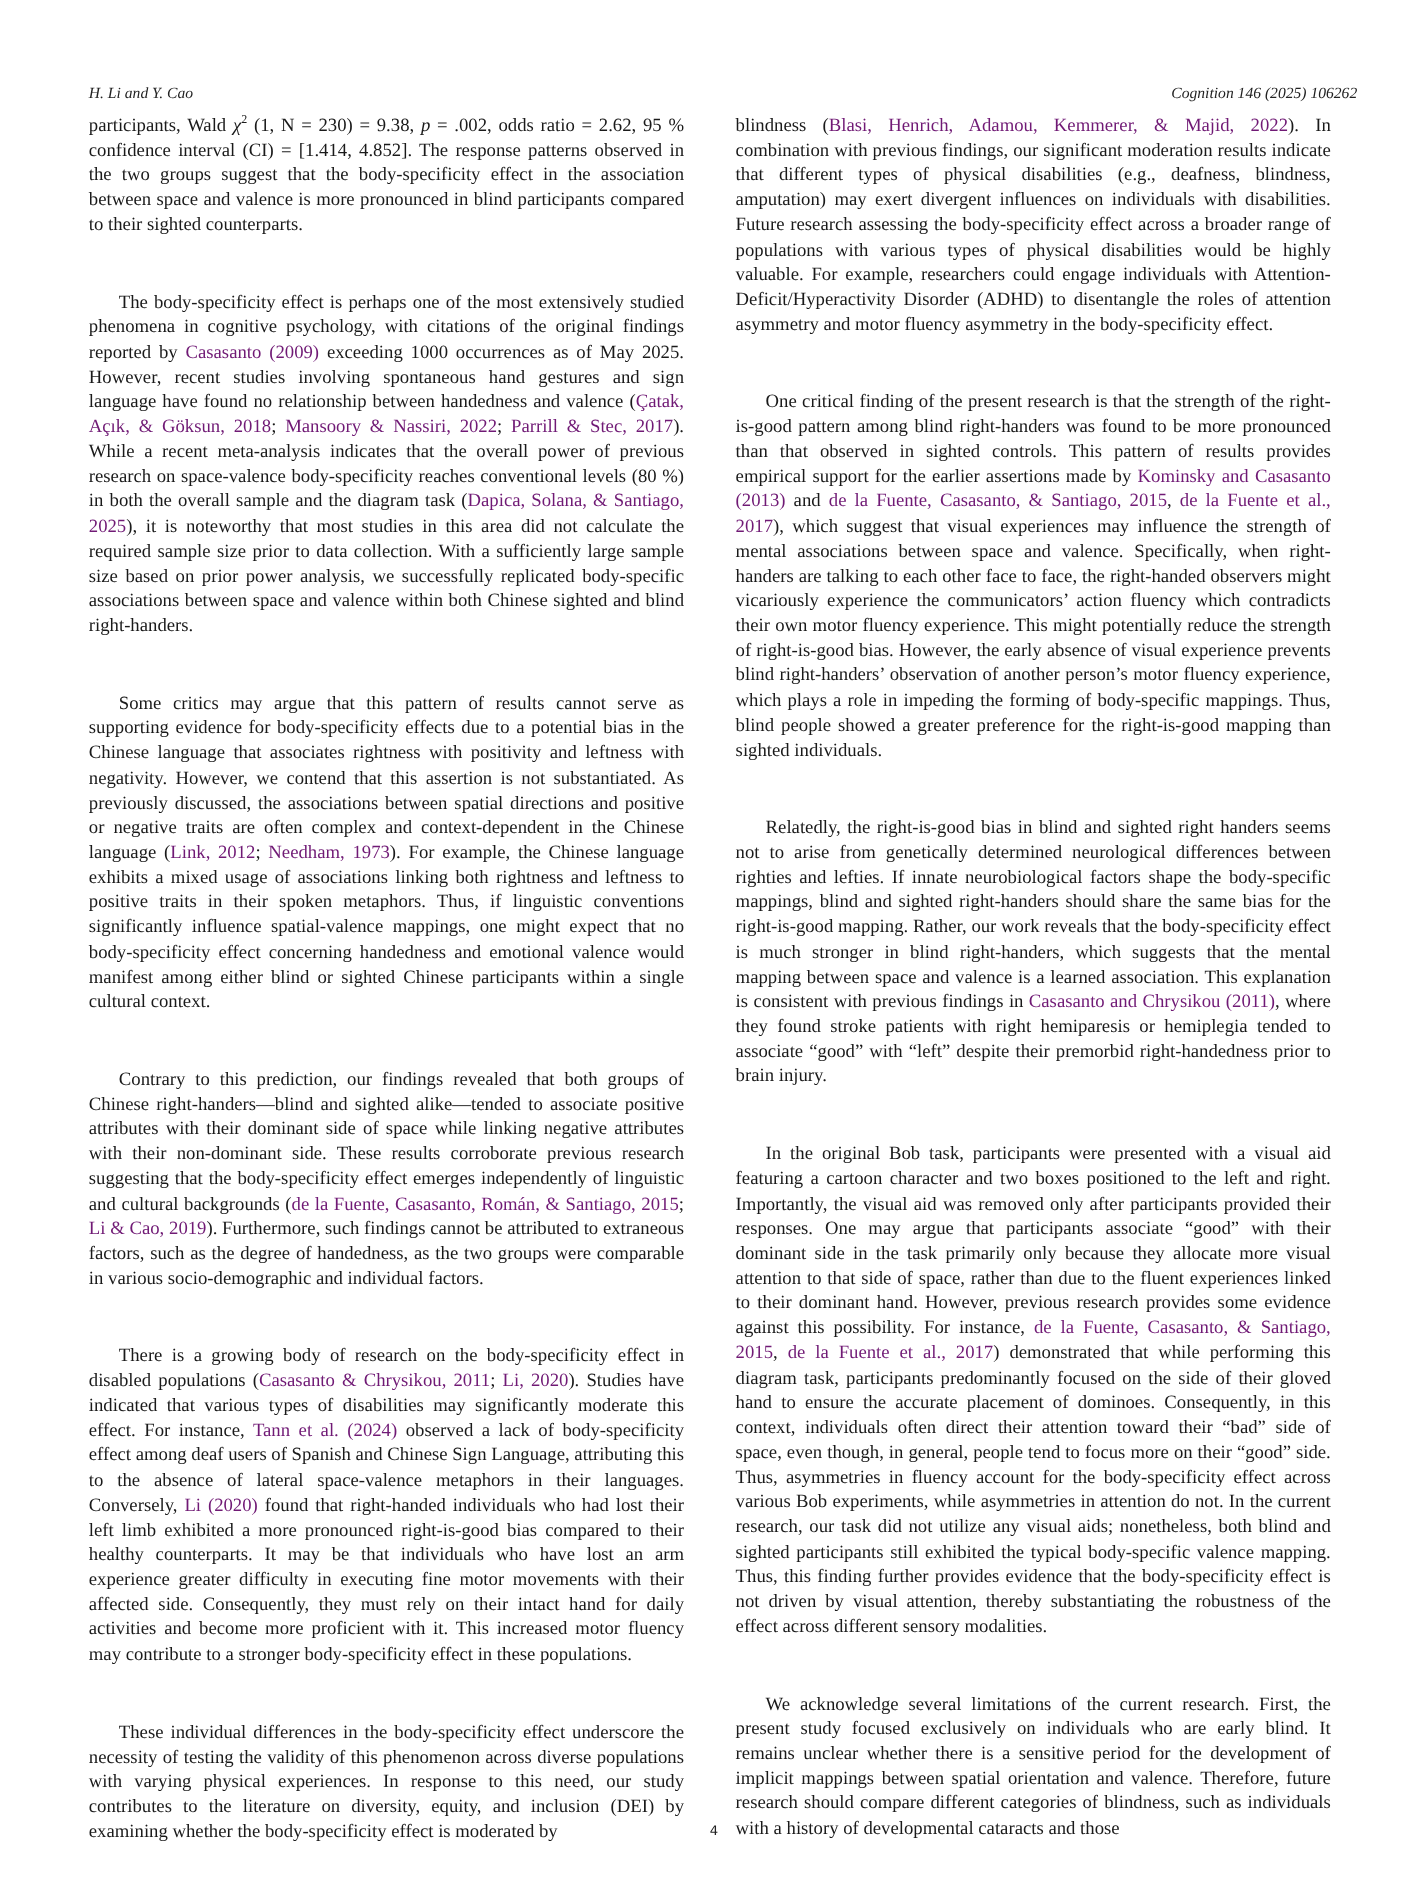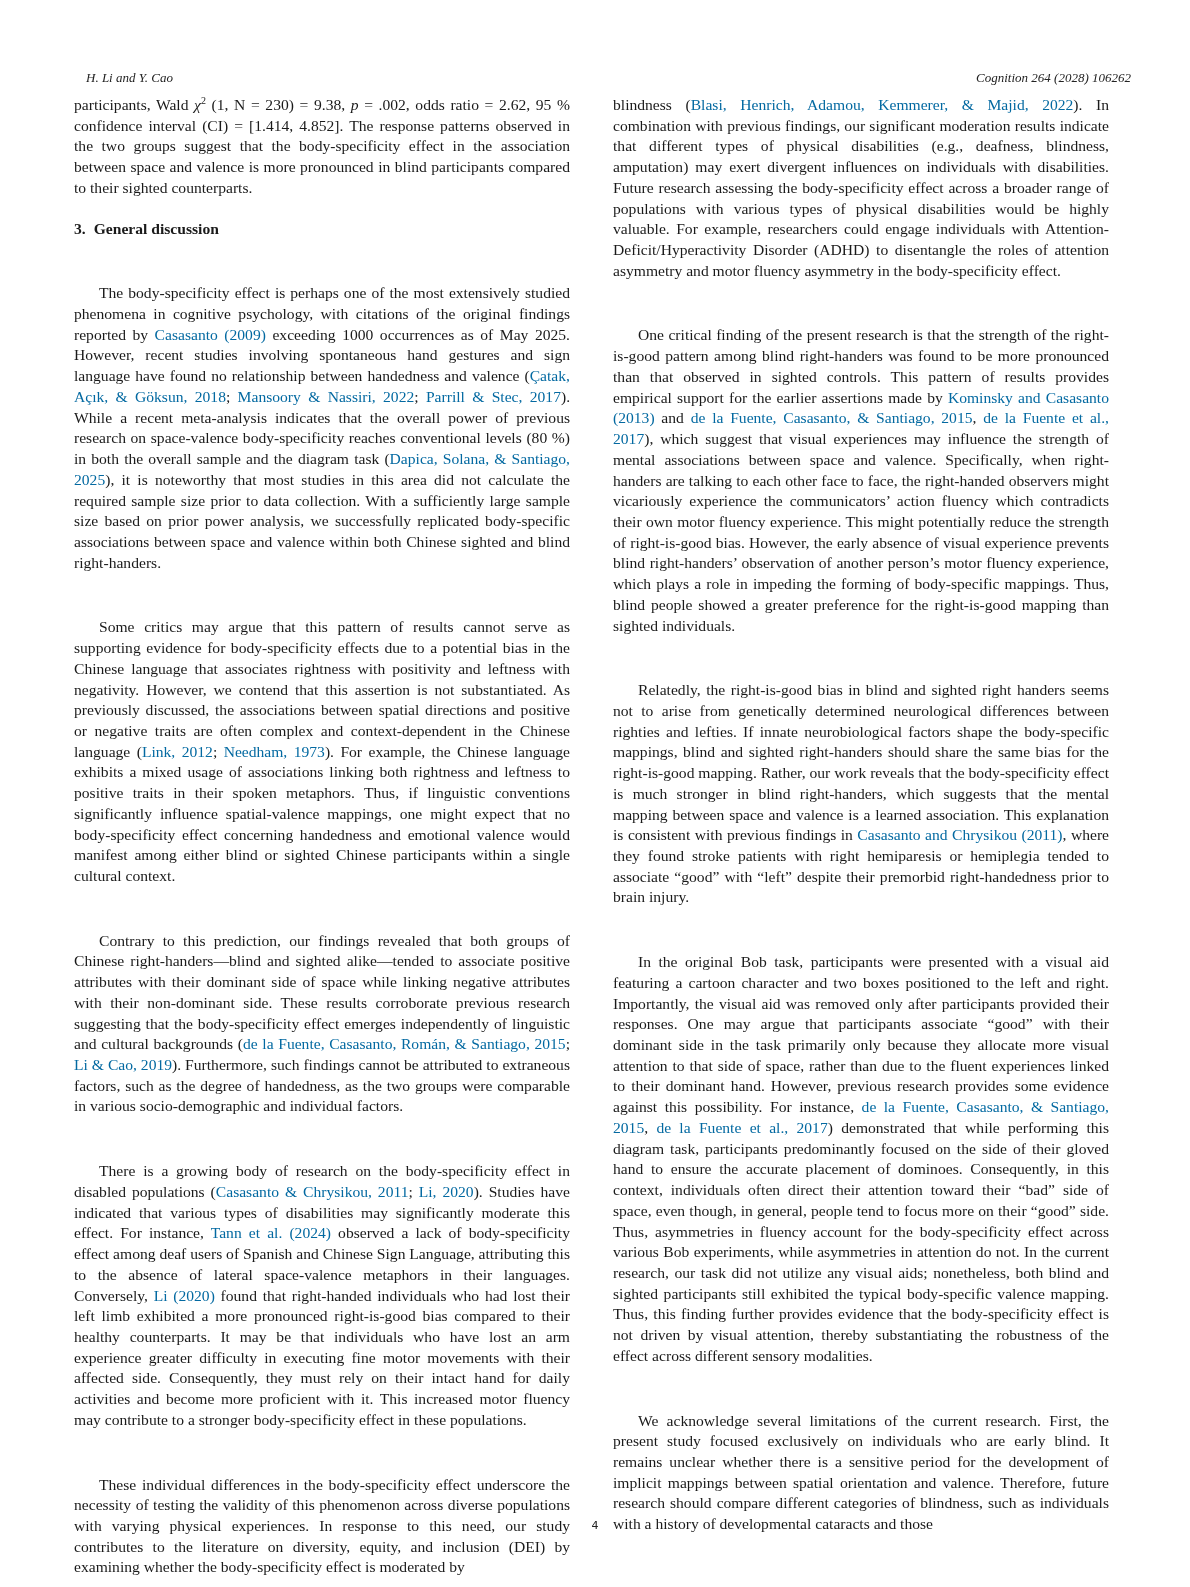--- a/index.html
+++ b/index.html
@@ -5,54 +5,53 @@
     html, body { margin: 0; padding: 0; background: #ffffff; }
     body {
       width: 1190px; height: 1587px; position: relative; overflow: hidden;
       font-family: "Liberation Serif", "DejaVu Serif", serif;
       color: #1a1a1a;
     }
     .running-head {
       position: absolute; top: 70px; left: 74px; right: 59px;
       font-style: italic; font-size: 13px; color: #222;
     }
-    .running-head .left { position: absolute; left: 12px; top: 0; text-align: center; }
+    .running-head .left { position: absolute; left: 0; top: 0; text-align: center; }
     .running-head .right { position: absolute; right: 0; top: 0; }
     .col {
       position: absolute; top: 95px; width: 496px;
       font-size: 15.6px; line-height: 20.72px; text-align: justify;
       hyphens: auto;
     }
     .col.left { left: 74px; }
     .col.right { left: 613px; }
     p { margin: 0; }
     p.indent { text-indent: 25px; margin-top: 44px; }
-    a.cite { color: #0369a1; text-decoration: none; }
+    a.cite { color: #701a75; text-decoration: none; }
     h2.section {
       font-size: 15.6px; font-weight: bold; margin: 20px 0 21px 0; line-height: 20.72px;
     }
     h2.section .num { margin-right: 8px; }
     .page-number {
       position: absolute; top: 1519px; left: 0; width: 1190px; text-align: center;
       font-family: "DejaVu Sans", sans-serif; font-size: 11px; color: #222;
     }
     sup { font-size: 10px; line-height: 0; }
   </style>
 </head>
 <body>
 
 <div class="running-head">
   <span class="left">H. Li and Y. Cao</span>
-  <span class="right">Cognition 264 (2028) 106262</span>
+  <span class="right">Cognition 146 (2025) 106262</span>
 </div>
 
 <div class="col left">
   <p><span>participants, Wald </span><i>χ</i><sup>2</sup><span> (1, N = 230) = 9.38, </span><i>p</i><span> = .002, odds ratio = 2.62, 95 % confidence interval (CI) = [1.414, 4.852]. The response patterns observed in the two groups suggest that the body-specificity effect in the association between space and valence is more pronounced in blind participants compared to their sighted counterparts.</span></p>
 
-  <h2 class="section"><span class="num">3.</span><span>General discussion</span></h2>
 
   <p class="indent"><span>The body-specificity effect is perhaps one of the most extensively studied phenomena in cognitive psychology, with citations of the original findings reported by </span><a class="cite">Casasanto (2009)</a><span> exceeding 1000 occurrences as of May 2025. However, recent studies involving spontaneous hand gestures and sign language have found no relationship between handedness and valence (</span><a class="cite">Çatak, Açık, &amp; Göksun, 2018</a><span>; </span><a class="cite">Mansoory &amp; Nassiri, 2022</a><span>; </span><a class="cite">Parrill &amp; Stec, 2017</a><span>). While a recent meta-analysis indicates that the overall power of previous research on space-valence body-specificity reaches conventional levels (80 %) in both the overall sample and the diagram task (</span><a class="cite">Dapica, Solana, &amp; Santiago, 2025</a><span>), it is noteworthy that most studies in this area did not calculate the required sample size prior to data collection. With a sufficiently large sample size based on prior power analysis, we successfully replicated body-specific associations between space and valence within both Chinese sighted and blind right-handers.</span></p>
 
   <p class="indent"><span>Some critics may argue that this pattern of results cannot serve as supporting evidence for body-specificity effects due to a potential bias in the Chinese language that associates rightness with positivity and leftness with negativity. However, we contend that this assertion is not substantiated. As previously discussed, the associations between spatial directions and positive or negative traits are often complex and context-dependent in the Chinese language (</span><a class="cite">Link, 2012</a><span>; </span><a class="cite">Needham, 1973</a><span>). For example, the Chinese language exhibits a mixed usage of associations linking both rightness and leftness to positive traits in their spoken metaphors. Thus, if linguistic conventions significantly influence spatial-valence mappings, one might expect that no body-specificity effect concerning handedness and emotional valence would manifest among either blind or sighted Chinese participants within a single cultural context.</span></p>
 
   <p class="indent"><span>Contrary to this prediction, our findings revealed that both groups of Chinese right-handers—blind and sighted alike—tended to associate positive attributes with their dominant side of space while linking negative attributes with their non-dominant side. These results corroborate previous research suggesting that the body-specificity effect emerges independently of linguistic and cultural backgrounds (</span><a class="cite">de la Fuente, Casasanto, Román, &amp; Santiago, 2015</a><span>; </span><a class="cite">Li &amp; Cao, 2019</a><span>). Furthermore, such findings cannot be attributed to extraneous factors, such as the degree of handedness, as the two groups were comparable in various socio-demographic and individual factors.</span></p>
 
   <p class="indent"><span>There is a growing body of research on the body-specificity effect in disabled populations (</span><a class="cite">Casasanto &amp; Chrysikou, 2011</a><span>; </span><a class="cite">Li, 2020</a><span>). Studies have indicated that various types of disabilities may significantly moderate this effect. For instance, </span><a class="cite">Tann et al. (2024)</a><span> observed a lack of body-specificity effect among deaf users of Spanish and Chinese Sign Language, attributing this to the absence of lateral space-valence metaphors in their languages. Conversely, </span><a class="cite">Li (2020)</a><span> found that right-handed individuals who had lost their left limb exhibited a more pronounced right-is-good bias compared to their healthy counterparts. It may be that individuals who have lost an arm experience greater difficulty in executing fine motor movements with their affected side. Consequently, they must rely on their intact hand for daily activities and become more proficient with it. This increased motor fluency may contribute to a stronger body-specificity effect in these populations.</span></p>
 
   <p class="indent"><span>These individual differences in the body-specificity effect underscore the necessity of testing the validity of this phenomenon across diverse populations with varying physical experiences. In response to this need, our study contributes to the literature on diversity, equity, and inclusion (DEI) by examining whether the body-specificity effect is moderated by</span></p>

